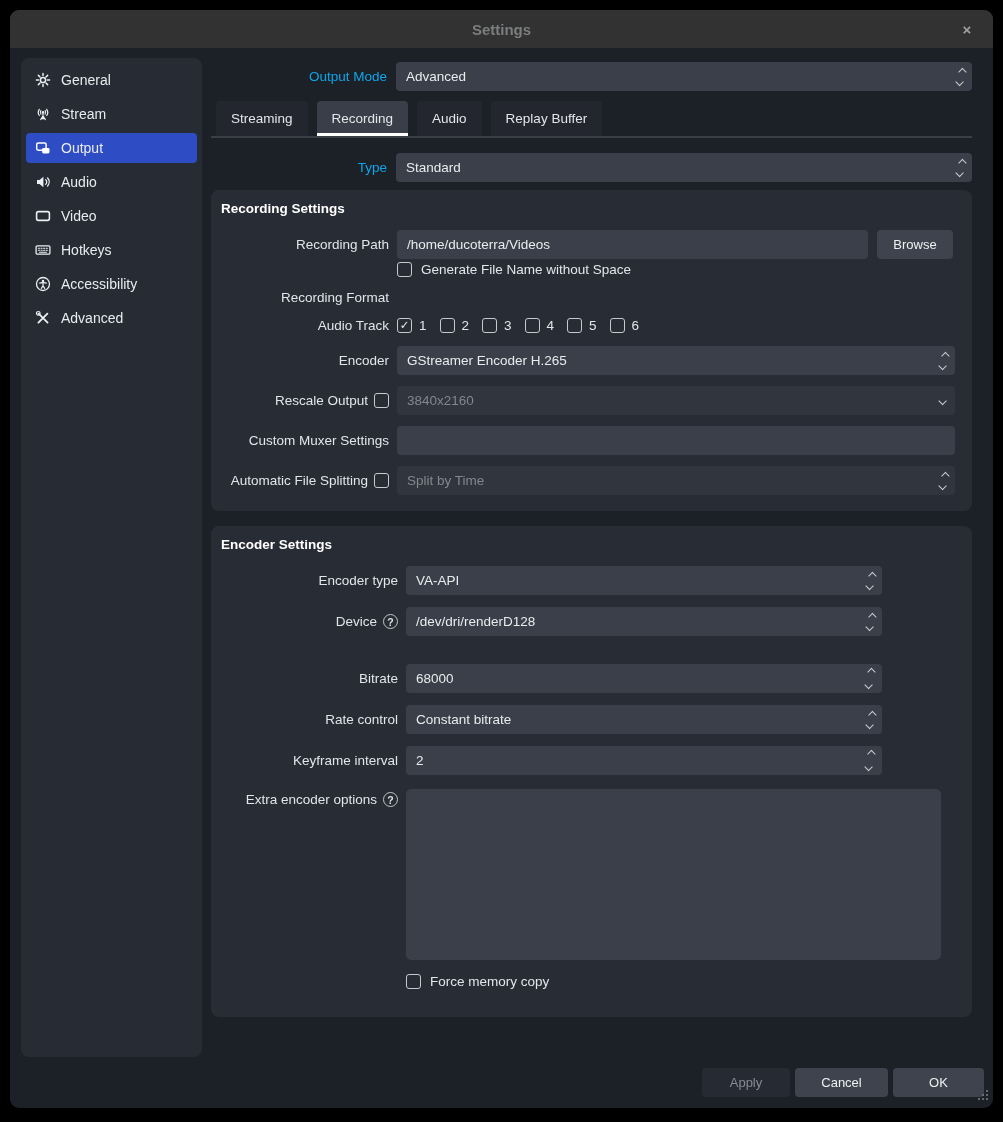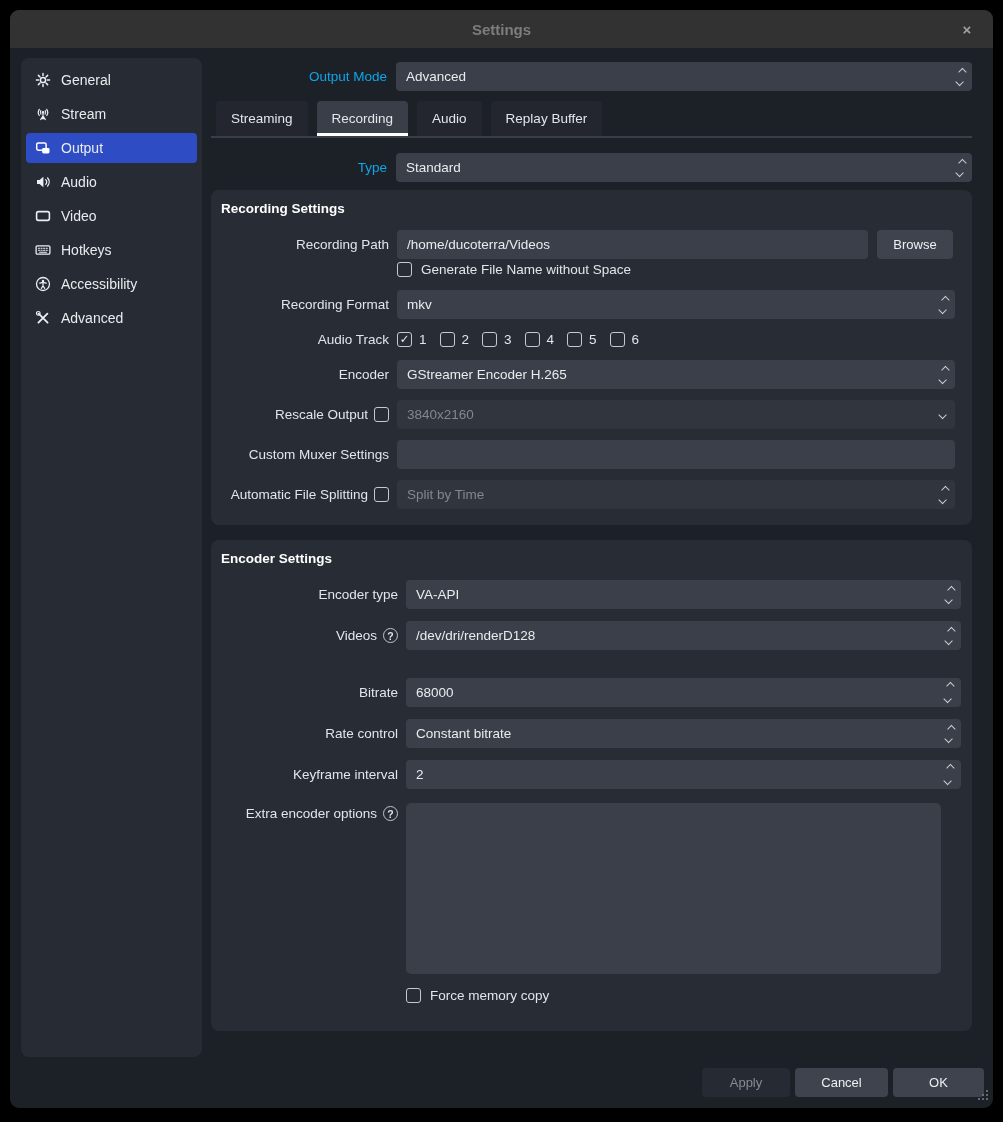--- a/index.html
+++ b/index.html
@@ -63,21 +63,21 @@
   .gbox { background:#272c35; border-radius:8px; margin-top:8px; padding-bottom:16px; }
   .gbox.encoder { margin-top:15px; padding-bottom:28px; }
   .gb-title { color:#ffffff; font-weight:bold; font-size:13.5px; padding:11px 0 0 10px; }
   .grow { display:flex; align-items:center; margin-top:11px; }
   .grow.first { margin-top:14px;align-items:center; }
   .grow .lbl { width:178px; text-align:right; margin-right:8px; color:#e2e5e9; font-size:13.5px;
     display:flex; justify-content:flex-end; align-items:center; gap:6px; }
   .gbox.encoder .grow .lbl { width:187px; }
   .w558 { width:558px; }
   .w471 { width:471px; }
-  .w535 { width:555px; }
+  .w535 { width:476px; }
   .btn {
     height:29px; background:#3e434d; border-radius:4px; color:#eef0f2;
     font-size:13px; display:flex; align-items:center; justify-content:center; border:none;
   }
   .browse { width:76px; margin-left:9px; }
   
   .checkbox {
     width:15px; height:15px; border:1.4px solid #c6c9ce; border-radius:3px; flex:0 0 15px;
     display:flex; align-items:center; justify-content:center; color:#e4e6ea; font-size:11.5px;
     line-height:1; background:transparent;
@@ -245,27 +245,20 @@
         <button class="btn browse">Browse</button>
       </div>
 
       <div class="cbrow">
         <span class="checkbox"></span>
         <span>Generate File Name without Space</span>
       </div>
 
       <div class="grow fmt-row">
         <span class="lbl">Recording Format</span>
-        <div class="field w558">
-          <span>mkv</span>
-          <span class="spin2">
-              <i class="cu"></i>
-              <i class="cd"></i>
-            </span>
-        </div>
       </div>
 
       <div class="grow" style="margin-top:0;">
         <span class="lbl">Audio Track</span>
         <div class="tracks" style="margin:13px 0;" id="tracks">
             <span class="track">
               <span class="checkbox checked"></span>
               <span>1</span>
             </span>
             <span class="track">
@@ -346,21 +339,21 @@
           <span>VA-API</span>
           <span class="spin2">
               <i class="cu"></i>
               <i class="cd"></i>
             </span>
         </div>
       </div>
 
       <div class="grow" style="margin-top:12px;">
         <span class="lbl">
-          <span>Videos</span>
+          <span>Device</span>
           <span class="help">?</span>
         </span>
         <div class="field w535">
           <span>/dev/dri/renderD128</span>
           <span class="spin2">
               <i class="cu"></i>
               <i class="cd"></i>
             </span>
         </div>
       </div>

